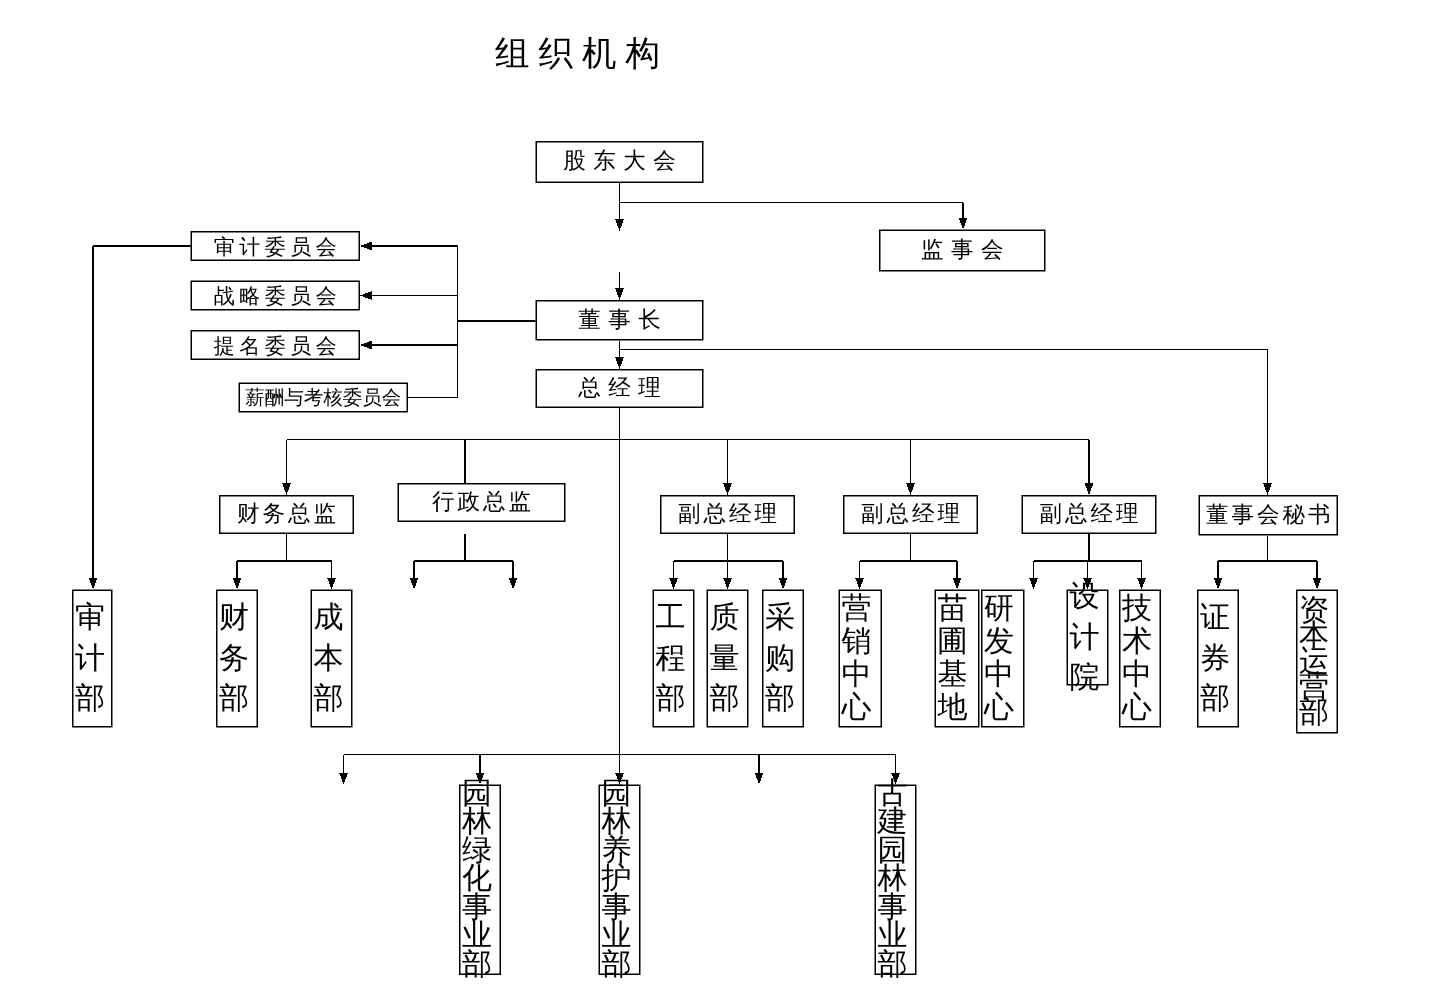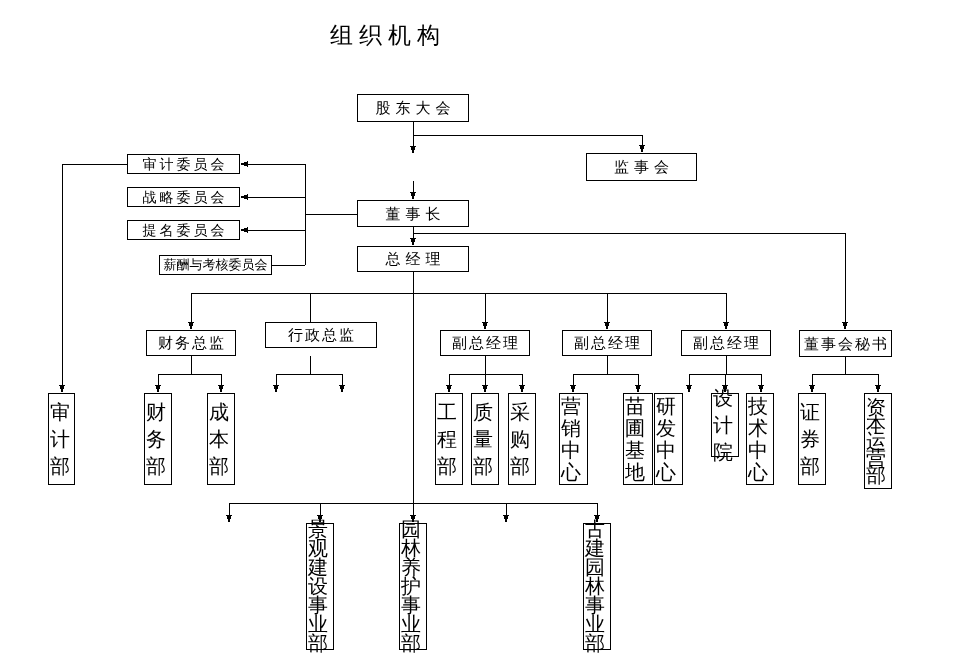--- a/index.html
+++ b/index.html
@@ -169,17 +169,17 @@
   <div class="box vbox sp3" style="left:471px;top:393px;width:28px;height:92px">质量部</div>
   <div class="box vbox sp3" style="left:508px;top:393px;width:28px;height:92px">采购部</div>
   <div class="box vbox sp4" style="left:559px;top:393px;width:29px;height:92px">营销中心</div>
   <div class="box vbox sp4" style="left:623px;top:393px;width:30px;height:92px">苗圃基地</div>
   <div class="box vbox sp4" style="left:654px;top:393px;width:29px;height:92px">研发中心</div>
   <div class="box vbox sp3" style="left:711px;top:393px;width:28px;height:64px">设计院</div>
   <div class="box vbox sp4" style="left:746px;top:393px;width:28px;height:92px">技术中心</div>
   <div class="box vbox sp3" style="left:798px;top:393px;width:28px;height:92px">证券部</div>
   <div class="box vbox sp5" style="left:864px;top:393px;width:28px;height:96px">资本运营部</div>
 
-  <div class="box vbox sp6" style="left:306px;top:523px;width:28px;height:127px">景观建设事业部</div>
+  <div class="box vbox sp6" style="left:306px;top:523px;width:28px;height:127px">园林绿化事业部</div>
   <div class="box vbox sp6" style="left:399px;top:523px;width:28px;height:127px">园林养护事业部</div>
   <div class="box vbox sp6" style="left:583px;top:523px;width:28px;height:127px">古建园林事业部</div>
 
 </div>
 
 </body></html>

